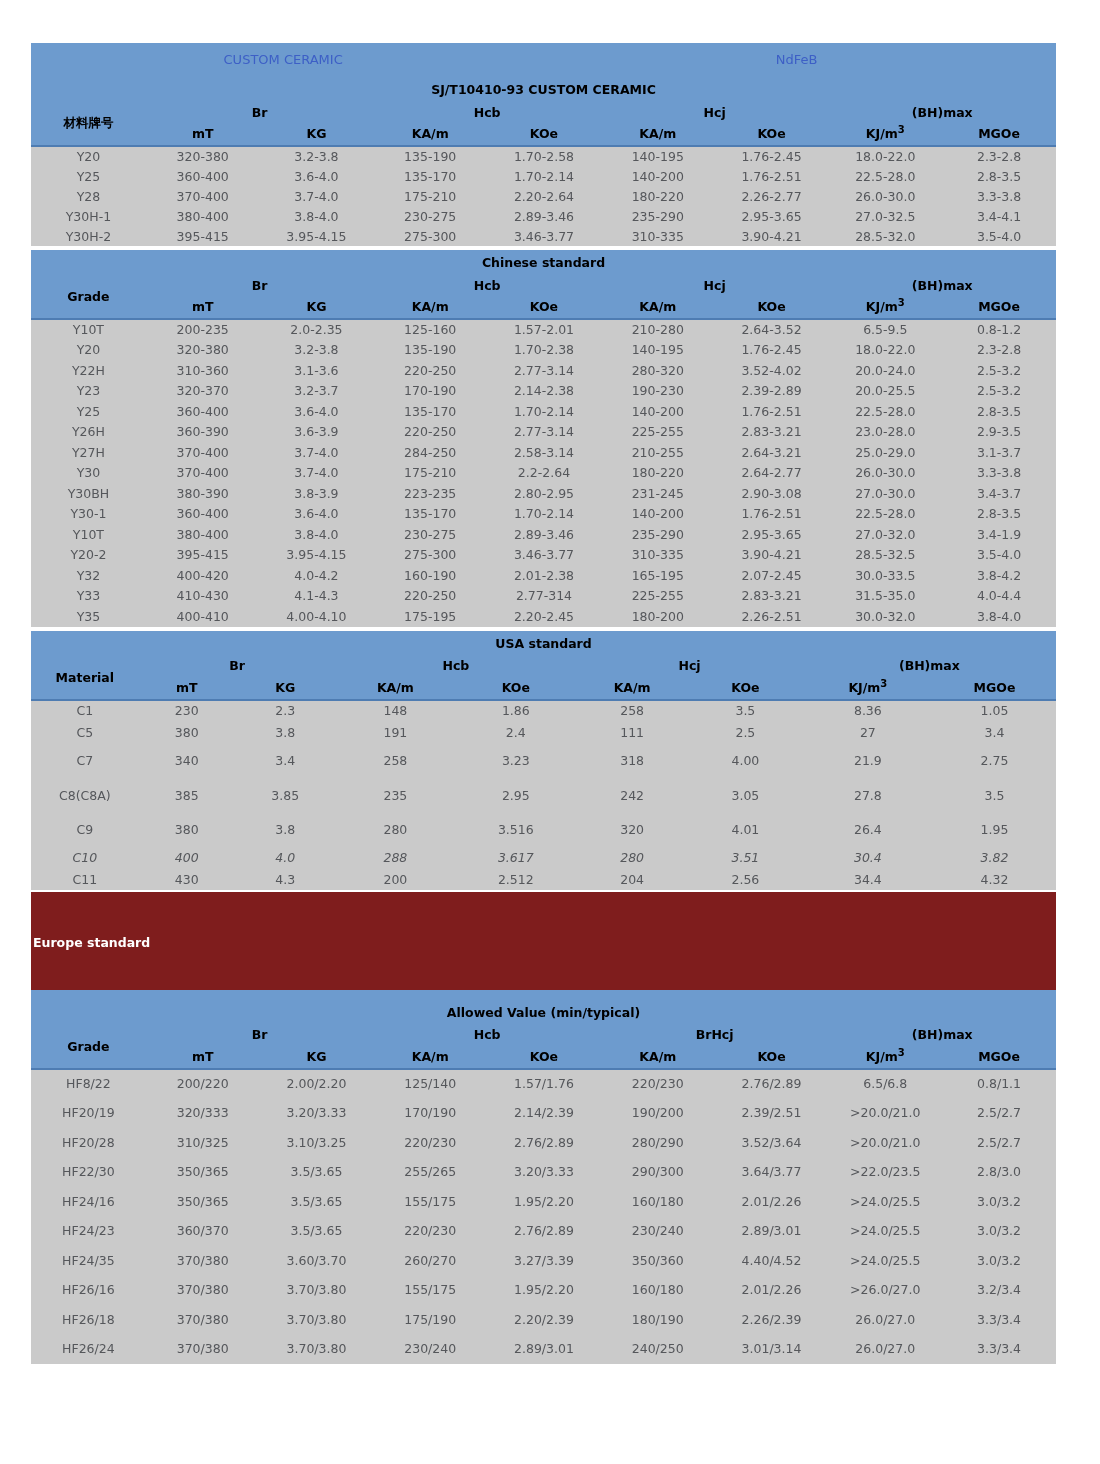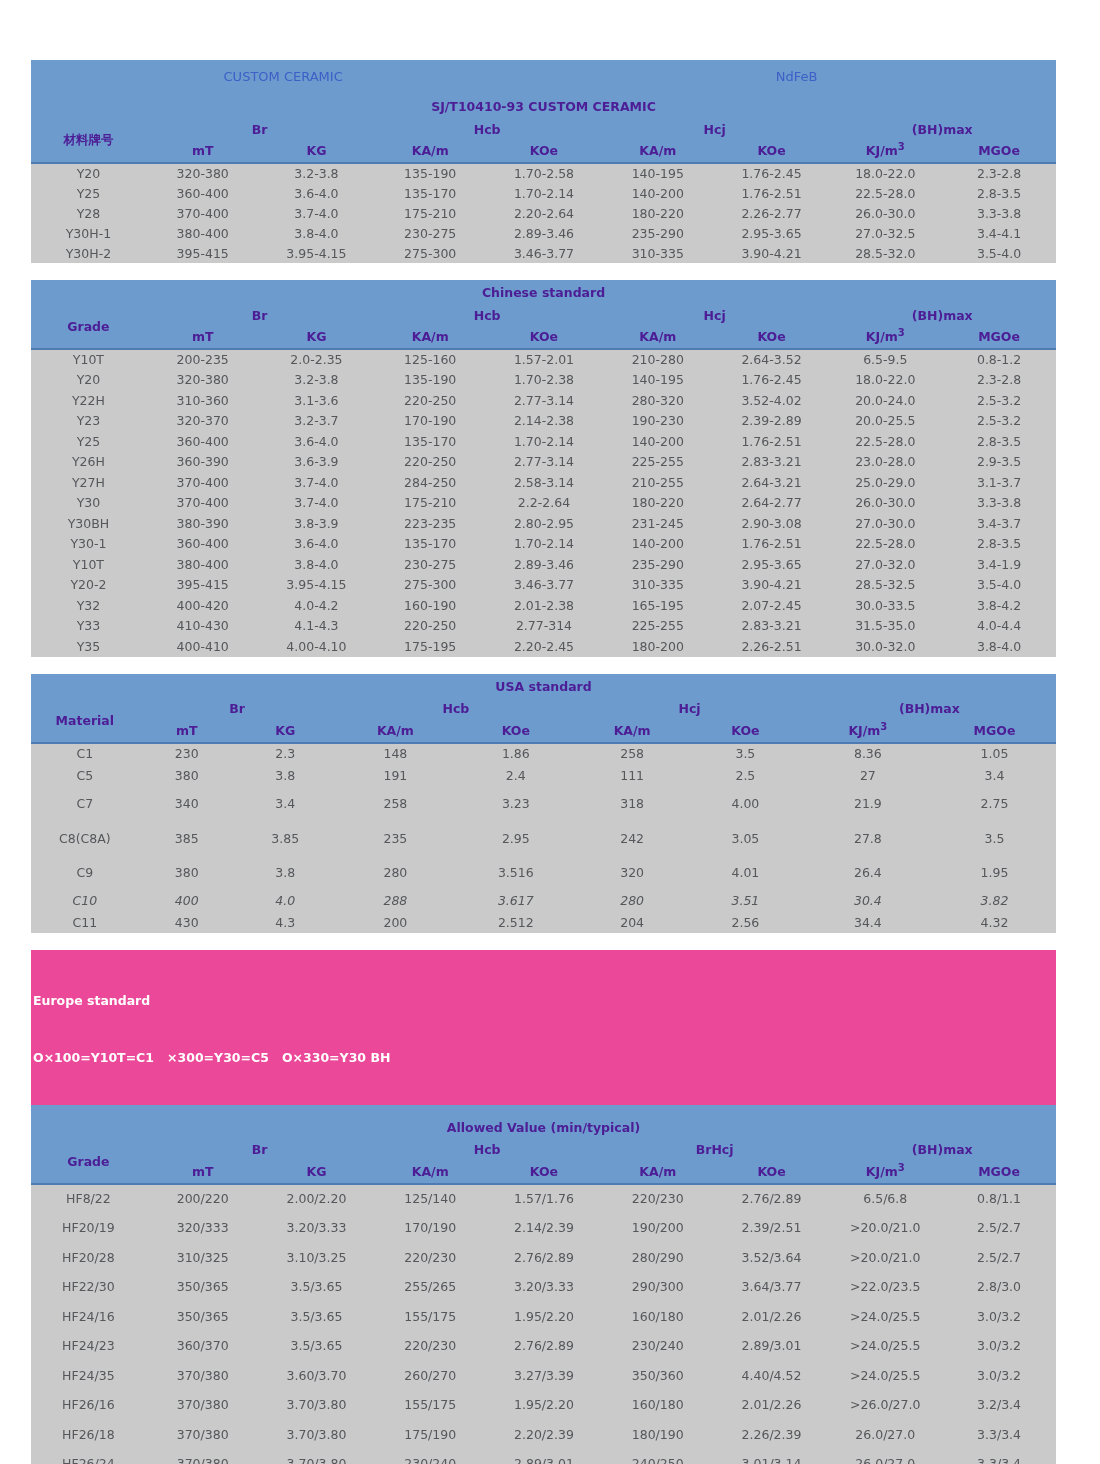--- a/index.html
+++ b/index.html
@@ -1,25 +1,25 @@
 <!DOCTYPE html>
 <html><head>
 <meta charset="utf-8">
 <style>
   html,body{margin:0;padding:0;background:#ffffff;}
   body{
     width:1100px;height:1464px;position:relative;overflow:hidden;
     font-family:"DejaVu Sans","Liberation Sans",sans-serif;
   }
   .content{position:absolute;left:31px;top:43px;width:1025px;}
-  .block{margin-bottom:4px;margin-top:17px;}
+  .block{margin-bottom:4px;}
   .blueblock{background:#6d9bce;}
   table{width:100%;border-collapse:collapse;table-layout:fixed;}
   thead th{
-    background:#6d9bce;color:#4c1d95;font-weight:bold;font-size:12.5px;
+    background:#6d9bce;color:#000000;font-weight:bold;font-size:12.5px;
     text-align:center;vertical-align:middle;padding:0;
   }
   .titlerow th{height:25px;}
   .grouprow th{height:20px;font-size:12.5px;}
   .unitrow th{height:23px;border-bottom:2px solid #4e7cb2;}
   .grouprow th.labelh{border-bottom:2px solid #4e7cb2;}
   tbody td{
     background:#cacaca;color:#55575b;font-size:12.5px;text-align:center;
     vertical-align:middle;padding:0;overflow:hidden;white-space:nowrap;
   }
@@ -37,21 +37,21 @@
   
   .navbar{position:relative;height:34px;background:#6d9bce;}
   .navlink{
     position:absolute;top:9px;transform:translateX(-50%);
     color:#3d5fc6;font-size:13px;text-decoration:none;cursor:pointer;white-space:nowrap;
   }
   .navlink.left{left:24.6%;}
   .navlink.right{left:74.7%;}
   
   .europe{
-    background:#ec4899;color:#ffffff;font-weight:bold;font-size:12.5px;
+    background:#7f1d1d;color:#ffffff;font-weight:bold;font-size:12.5px;
     line-height:19px;padding:3px 12px 0 2px;white-space:pre;
   }
   .bluespacer{background:#6d9bce;height:10px;}
   sup{font-size:10px;line-height:0;}
 </style>
 </head>
 <body>
 
 <div class="content">
 
@@ -472,21 +472,20 @@
             <td>34.4</td>
             <td>4.32</td>
           </tr>
         </tbody>
     </table>
   </div>
 
   <div class="block blueblock" style="margin-bottom:0;">
     <div class="europe">
       <div>Europe standard</div>
-      <div>O×100=Y10T=C1   ×300=Y30=C5   O×330=Y30 BH</div>
     </div>
     <div class="bluespacer"></div>
     <table class="t4">
       <colgroup>
         <col style="width:11.2%">
           <col style="width:11.1%">
           <col style="width:11.1%">
           <col style="width:11.1%">
         <col style="width:11.1%">
           <col style="width:11.1%">

